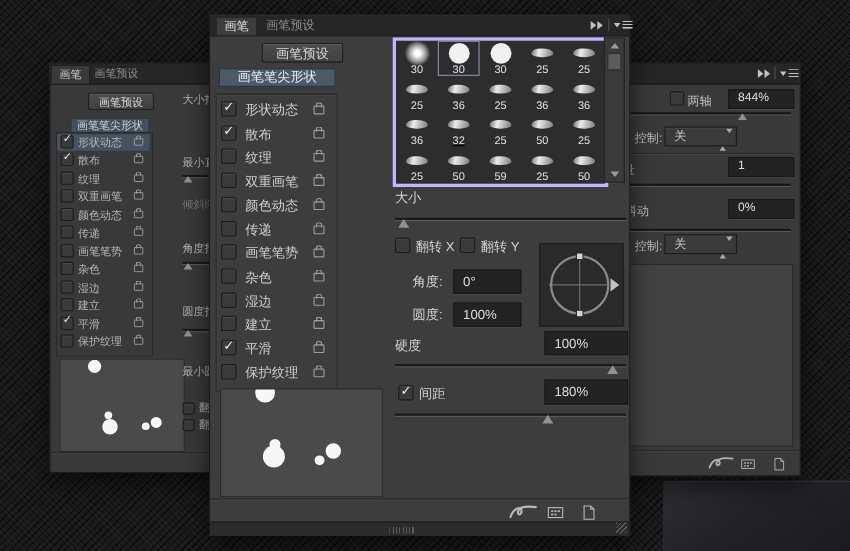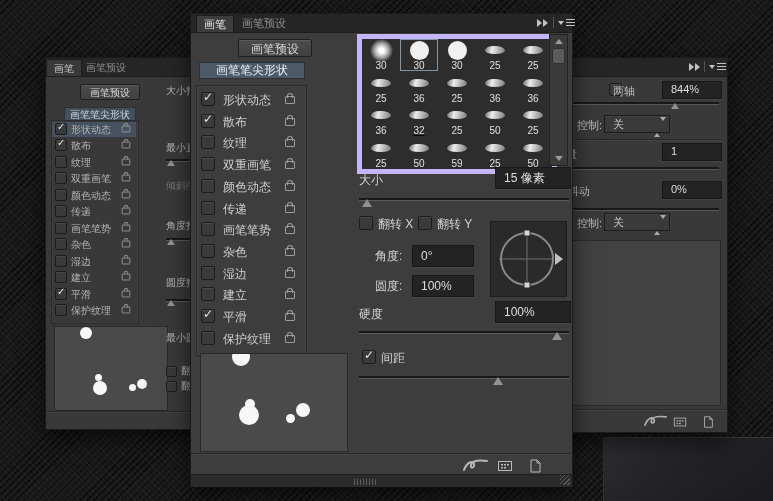--- a/index.html
+++ b/index.html
@@ -52,21 +52,21 @@
   #front-options .lockicon{right:9px;top:6px;}
   #left-options .optrow{height:15px;}
   #left-options .chk{left:3px;top:1px;width:10px;height:10px;}
   #left-options .chk.on::after{font-size:10px;top:-3px;}
   #left-options .olabel{left:19px;top:1px;font-size:10px;color:#b5b5b5;}
   #left-options .lockicon{right:5px;top:3px;transform:scale(.85);}
 
   .preview{position:absolute;background:#4a4a4a;border:1px solid #2a2a2a;overflow:hidden;}
   .dot{position:absolute;border-radius:50%;background:#f7f7f7;}
 
-  .grid{position:absolute;background:#2d2d2d;border:5px solid #c4b5fd;overflow:hidden;}
+  .grid{position:absolute;background:#2d2d2d;border:3px solid #c4b5fd;overflow:hidden;}
   .gcell{position:absolute;width:38px;height:32px;display:flex;flex-direction:column;align-items:center;}
   .gcell.sel{outline:1px solid #8395ad;outline-offset:-1px;}
   .bicon{height:20px;display:flex;align-items:center;justify-content:center;margin-top:1px;}
   .gnum{font-size:10px;color:#e0e0e0;line-height:11px;}
   .soft-round{width:23px;height:23px;border-radius:50%;
      background:radial-gradient(circle,#ffffff 15%,rgba(255,255,255,.55) 45%,rgba(255,255,255,0) 72%);}
   .hard-round{width:19px;height:19px;border-radius:50%;background:#f1f1f1;}
   .sampled{width:20px;height:8px;border-radius:45% 55% 50% 50%/60% 60% 45% 45%;
      background:linear-gradient(100deg,#6a6a6a 0%,#ececec 35%,#bdbdbd 62%,#7a7a7a 100%);}
   .scrollbar{position:absolute;background:#3a3a3a;border:1px solid #222;}
@@ -233,21 +233,21 @@
       </div>
       <div class="tsep" style="left:303px;top:3px;"></div>
       <div class="menu-icon" style="left:308px;top:5px;">
         <span class="tri-dn"></span>
           <span class="bars"></span>
       </div>
     </div>
 
     <div class="rlabel" style="left:150px;top:26px;">散布</div>
     <span class="chk" style="left:208px;top:25px;width:11px;height:11px;"></span>
-    <div class="rlabel" style="left:212px;top:26px;">两轴</div>
+    <div class="rlabel" style="left:224px;top:26px;">两轴</div>
     <div class="vbox r" style="left:261px;top:23px;width:50px;height:16px;">844%</div>
     <div class="slider" style="left:150px;top:44px;width:168px;"></div>
     <div class="sthumb sm" style="left:270px;top:45px;"></div>
 
     <div class="rlabel" style="left:176px;top:60px;">控制:</div>
     <div class="drop" style="left:203px;top:57px;width:56px;height:16px;line-height:16px;">
       <span>关</span>
       <span class="stepper"><span class="up"></span><span class="dn"></span></span>
     </div>
 
@@ -499,21 +499,20 @@
           <div class="gnum">50</div>
         </div>
       </div>
     <div class="scrollbar" style="left:358px;top:20px;width:17px;height:130px;">
       <span class="sb-arrow sb-up"></span>
       <div class="sb-thumb" style="top:13px;height:14px;"></div>
       <span class="sb-arrow sb-dn"></span>
     </div>
 
     <div class="flabel" style="left:168px;top:158px;">大小</div>
-    <div class="vbox f" style="left:304px;top:153px;width:66px;height:20px;">15 像素</div>
     <div class="slider" style="left:168px;top:184px;width:210px;"></div>
     <div class="sthumb" style="left:171px;top:185px;"></div>
 
     <span class="chk" style="left:168px;top:202px;"></span>
     <div class="flabel" style="left:187px;top:202px;">翻转 X</div>
     <span class="chk" style="left:227px;top:202px;"></span>
     <div class="flabel" style="left:246px;top:202px;">翻转 Y</div>
 
     <svg style="position:absolute;left:299px;top:207px;background:#2a2a2a;border:1px solid #1d1d1d;" width="75" height="74" viewBox="0 0 75 74">
       <line x1="8" y1="37" x2="62" y2="37" stroke="#6e6e6e" stroke-width="1"></line>
@@ -529,20 +528,21 @@
     <div class="flabel" style="left:184px;top:264px;">圆度:</div>
     <div class="vbox f" style="left:221px;top:261px;width:52px;height:20px;">100%</div>
 
     <div class="flabel" style="left:168px;top:292px;">硬度</div>
     <div class="vbox f" style="left:304px;top:287px;width:66px;height:20px;">100%</div>
     <div class="slider" style="left:168px;top:317px;width:210px;"></div>
     <div class="sthumb" style="left:361px;top:318px;"></div>
 
     <span class="chk on" style="left:171px;top:336px;"></span>
     <div class="flabel" style="left:190px;top:336px;">间距</div>
+    <div class="vbox f" style="left:304px;top:331px;width:66px;height:21px;">180%</div>
     <div class="slider" style="left:168px;top:362px;width:210px;"></div>
     <div class="sthumb" style="left:302px;top:363px;"></div>
 
     <div class="hsep" style="left:0;top:439px;width:381px;"></div>
     <svg class="bbar-icon" style="left:272px;top:444px;" width="26" height="16" viewBox="0 0 26 16">
       <path d="M1 12 C4 4 10 2 11 6 C12 10 7 11 8 7 C9 3 16 2 24 3" fill="none" stroke="#b8b8b8" stroke-width="2" stroke-linecap="round"></path>
     </svg>
     <svg class="bbar-icon" style="left:306px;top:444px;" width="16" height="16" viewBox="0 0 16 16">
       <rect x="1.5" y="3.5" width="13" height="9" fill="none" stroke="#b8b8b8"></rect>
       <rect x="4" y="6" width="2" height="1.5" fill="#b8b8b8"></rect>

